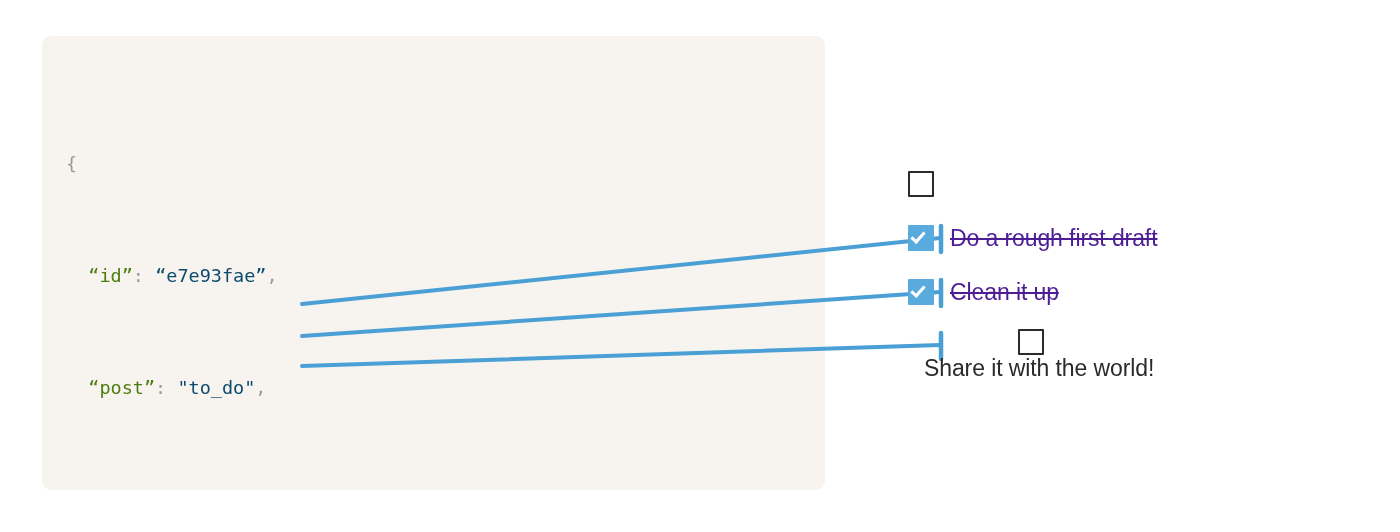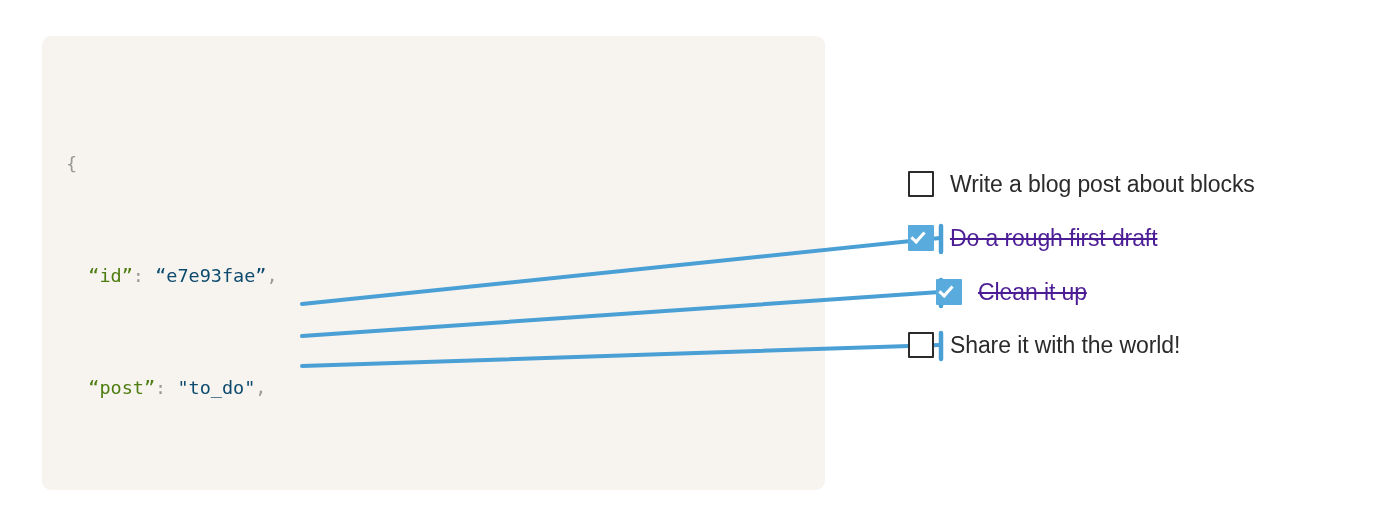--- a/index.html
+++ b/index.html
@@ -62,22 +62,22 @@
   }
   .todo-row {
     position: absolute;
     left: 0;
     display: flex;
     align-items: center;
     height: 32px;
   }
   .todo-row.r0 { top: 0px; }
   .todo-row.r1 { top: 54px; }
-  .todo-row.r2 { top: 108px; margin-left: 28px; }
-  .todo-row.r3 { top: 161px; }
+  .todo-row.r2 { top: 108px; }
+  .todo-row.r3 { top: 161px; flex-direction: column; }
 
   .cbox {
     width: 26px;
     height: 26px;
     box-sizing: border-box;
     flex: 0 0 auto;
     position: relative;
   }
   .cbox.unchecked {
     border: 2.5px solid #2b2b2b;
@@ -162,21 +162,20 @@
   <g>
     <line x1="302" y1="366" x2="940" y2="345" stroke="#4a9fd5" stroke-width="4" stroke-linecap="round"></line>
     <line x1="941" y1="333" x2="941" y2="359" stroke="#4a9fd5" stroke-width="4.5" stroke-linecap="round"></line>
   </g>
 </svg>
 
 <div id="checklist">
 
   <div class="todo-row r0">
     <span class="cbox unchecked"></span>
-    <span class="todo-label">Write a blog post about blocks</span>
   </div>
 
   <div class="todo-row r1">
     <span class="cbox checked">
         <span class="tick"></span>
       </span>
     <span class="todo-label done">Do a rough first draft</span>
   </div>
 
   <div class="todo-row r2">

